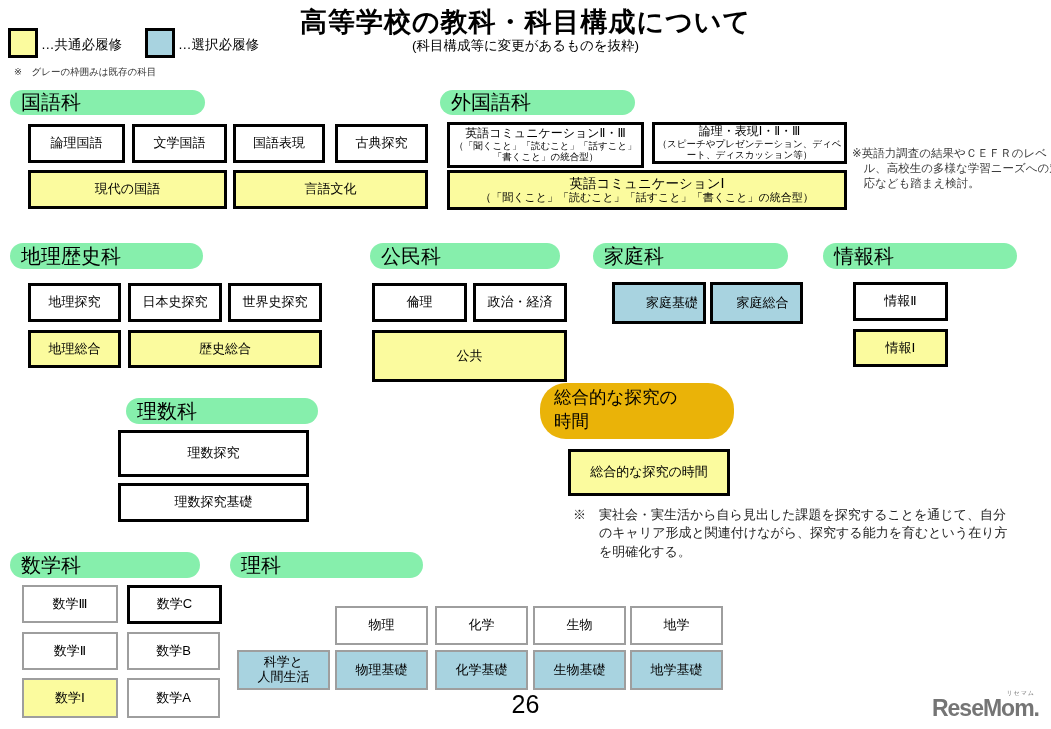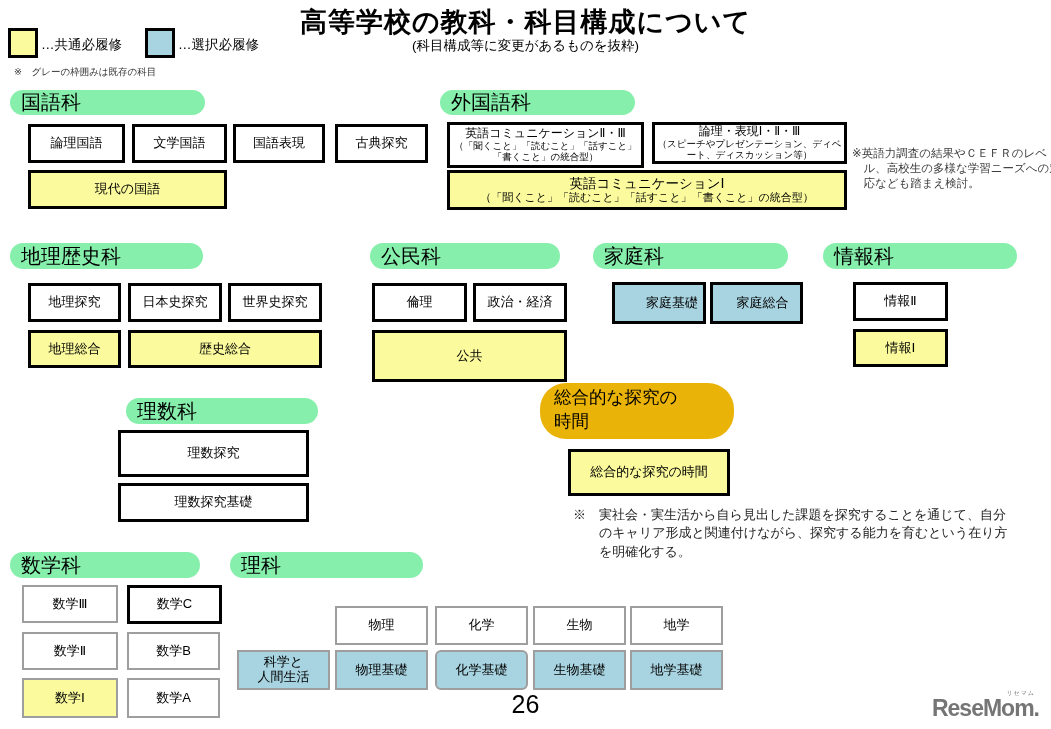--- a/index.html
+++ b/index.html
@@ -62,20 +62,21 @@
   <div class="swatch blue" style="left:145px; top:28px;"></div>
   <div class="legend-label" style="left:178px; top:36px;">…選択必履修</div>
   <div class="legend-note" style="left:14px; top:66px;">※　グレーの枠囲みは既存の科目</div>
 
   <div class="plabel" style="left:10px; top:90px; width:195px; height:25px;">国語科</div>
   <div class="box bnew" style="left:28px; top:124px; width:97px; height:39px;">論理国語</div>
   <div class="box bnew" style="left:132px; top:124px; width:95px; height:39px;">文学国語</div>
   <div class="box bnew" style="left:233px; top:124px; width:92px; height:39px;">国語表現</div>
   <div class="box bnew" style="left:335px; top:124px; width:93px; height:39px;">古典探究</div>
   <div class="box bnew yellow" style="left:28px; top:170px; width:199px; height:39px;">現代の国語</div>
+  <div class="box bnew yellow" style="left:233px; top:170px; width:195px; height:39px;">言語文化</div>
 
   <div class="plabel" style="left:440px; top:90px; width:195px; height:25px;">外国語科</div>
   <div class="box bnew" style="left:447px; top:122px; width:197px; height:46px;">
     <div class="btitle">英語コミュニケーションⅡ・Ⅲ</div>
     <div class="bdesc">（「聞くこと」「読むこと」「話すこと」「書くこと」の統合型）</div>
   </div>
   <div class="box bnew" style="left:652px; top:122px; width:195px; height:42px;">
     <div class="btitle">論理・表現Ⅰ・Ⅱ・Ⅲ</div>
     <div class="bdesc">（スピーチやプレゼンテーション、ディベート、ディスカッション等）</div>
   </div>
@@ -127,21 +128,21 @@
   <div class="plabel" style="left:230px; top:552px; width:193px; height:26px;">理科</div>
   <div class="box bexist" style="left:335px; top:606px; width:93px; height:39px;">物理</div>
   <div class="box bexist" style="left:435px; top:606px; width:93px; height:39px;">化学</div>
   <div class="box bexist" style="left:533px; top:606px; width:93px; height:39px;">生物</div>
   <div class="box bexist" style="left:630px; top:606px; width:93px; height:39px;">地学</div>
   <div class="box bexist blue" style="left:237px; top:650px; width:93px; height:40px;">
     <div>科学と</div>
     <div>人間生活</div>
   </div>
   <div class="box bexist blue" style="left:335px; top:650px; width:93px; height:40px;">物理基礎</div>
-  <div class="box bexist blue" style="left:435px; top:650px; width:93px; height:40px;border-radius:6px;">化学基礎</div>
+  <div class="box bexist blue" style="left:435px; top:650px; width:93px; height:40px;">化学基礎</div>
   <div class="box bexist blue" style="left:533px; top:650px; width:93px; height:40px;">生物基礎</div>
   <div class="box bexist blue" style="left:630px; top:650px; width:93px; height:40px;">地学基礎</div>
 
   <div class="page-number">26</div>
   <div class="logo">
     <span class="logo-ruby">リセマム</span>
     <span>ReseMom.</span>
   </div>
 
 </div>

